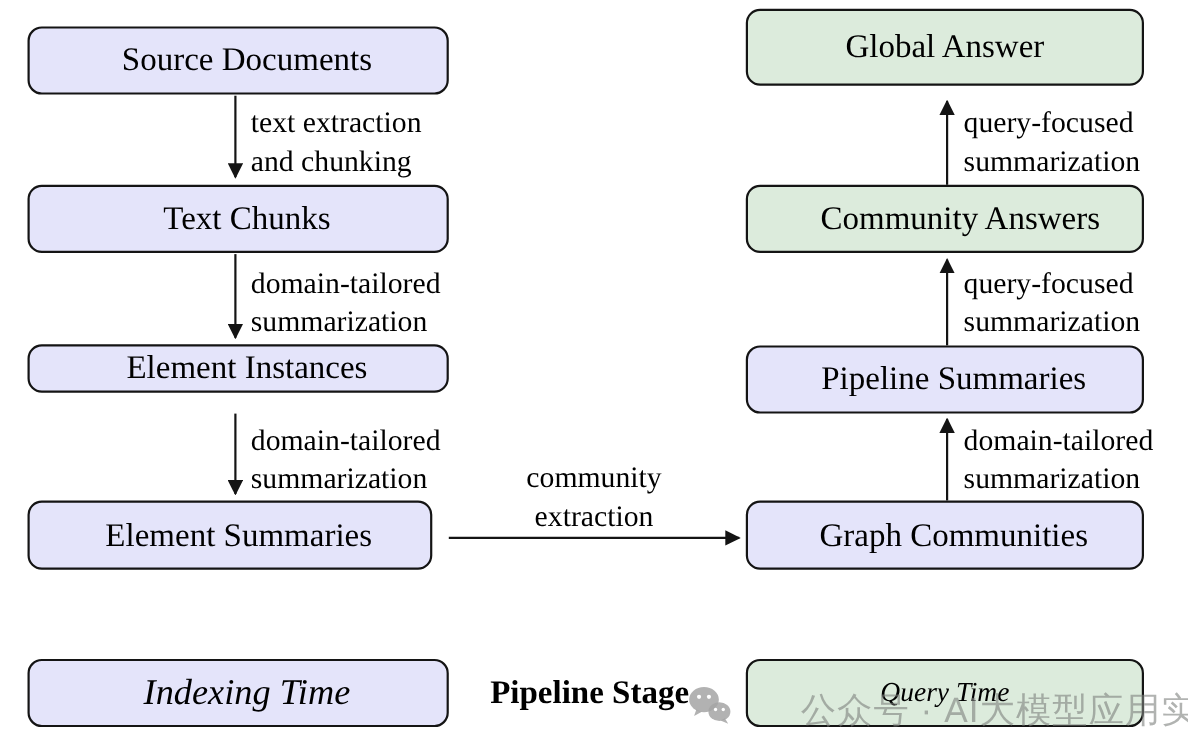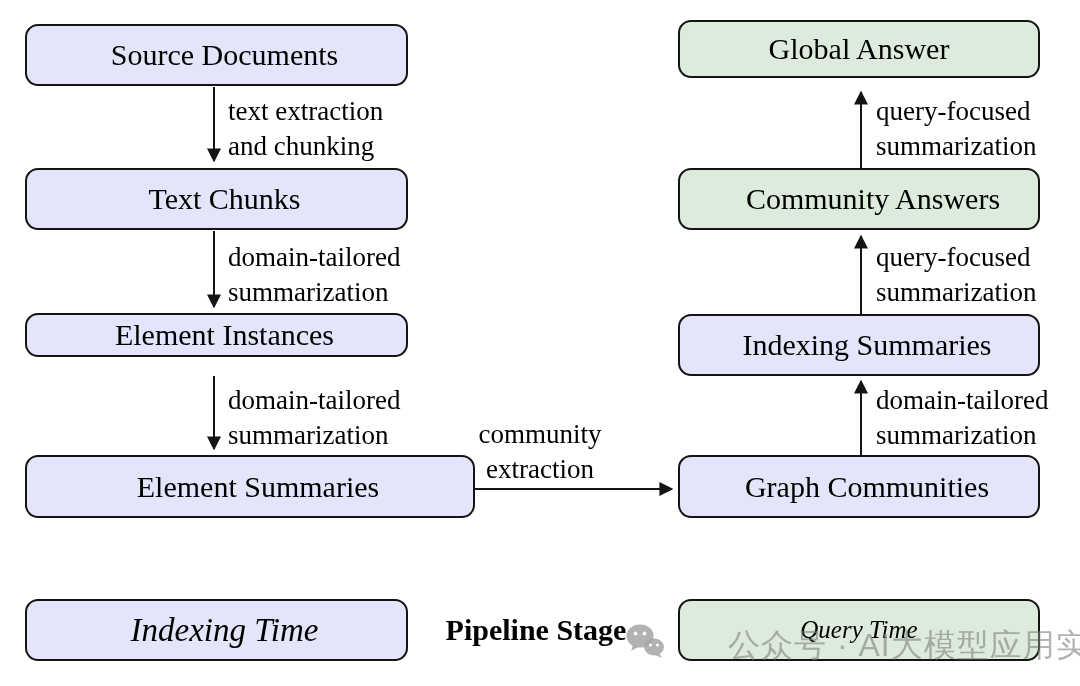--- a/index.html
+++ b/index.html
@@ -74,25 +74,25 @@
     <line x1="214" y1="376" x2="214" y2="449" marker-end="url(#ah)"></line>
     <line x1="408" y1="489" x2="672" y2="489" marker-end="url(#ah)"></line>
     <line x1="861" y1="455" x2="861" y2="381" marker-end="url(#ah)"></line>
     <line x1="861" y1="314" x2="861" y2="236" marker-end="url(#ah)"></line>
     <line x1="861" y1="168" x2="861" y2="92" marker-end="url(#ah)"></line>
   </svg>
 
   <div class="node lav" style="left:25px;top:24px;width:383px;height:62px;">Source Documents</div>
   <div class="node lav" style="left:25px;top:168px;width:383px;height:62px;">Text Chunks</div>
   <div class="node lav" style="left:25px;top:313px;width:383px;height:44px;">Element Instances</div>
-  <div class="node lav" style="left:25px;top:455px;width:450px;height:63px;">Element Summaries</div>
+  <div class="node lav" style="left:25px;top:455px;width:368px;height:63px;">Element Summaries</div>
 
-  <div class="node grn" style="left:678px;top:20px;width:362px;height:58px;">Global Answer</div>
+  <div class="node grn" style="left:678px;top:8px;width:362px;height:70px;">Global Answer</div>
   <div class="node grn" style="left:678px;top:168px;width:362px;height:62px;padding-left:28px;">Community Answers</div>
-  <div class="node lav" style="left:678px;top:314px;width:362px;height:62px;">Indexing Summaries</div>
+  <div class="node lav" style="left:678px;top:314px;width:362px;height:62px;">Pipeline Summaries</div>
   <div class="node lav" style="left:678px;top:455px;width:362px;height:63px;">Graph Communities</div>
 
   <div class="edge-label" style="left:228px;top:94px;">
     <div>text extraction</div>
     <div>and chunking</div>
   </div>
   <div class="edge-label" style="left:228px;top:240px;">
     <div>domain-tailored</div>
     <div>summarization</div>
   </div>

